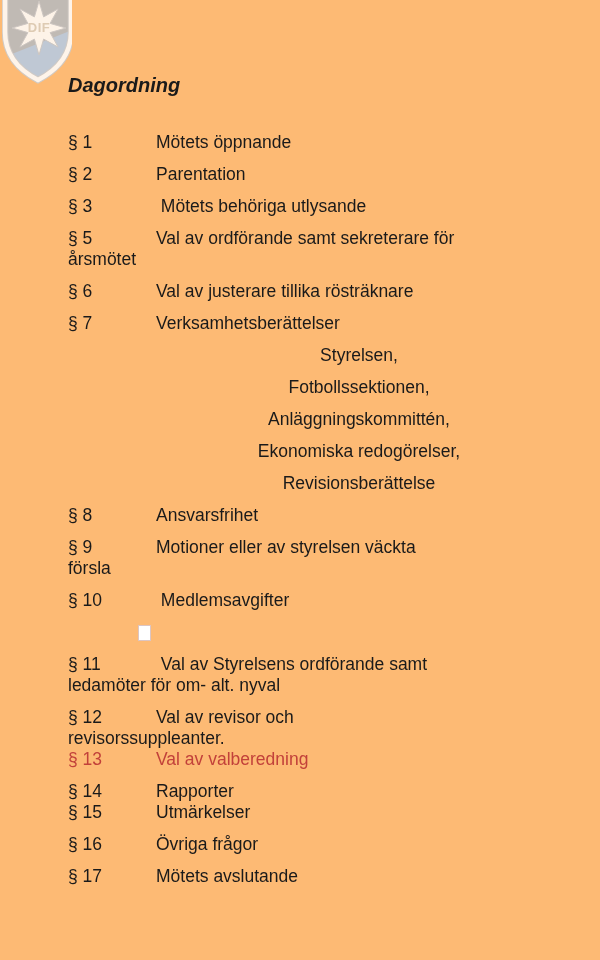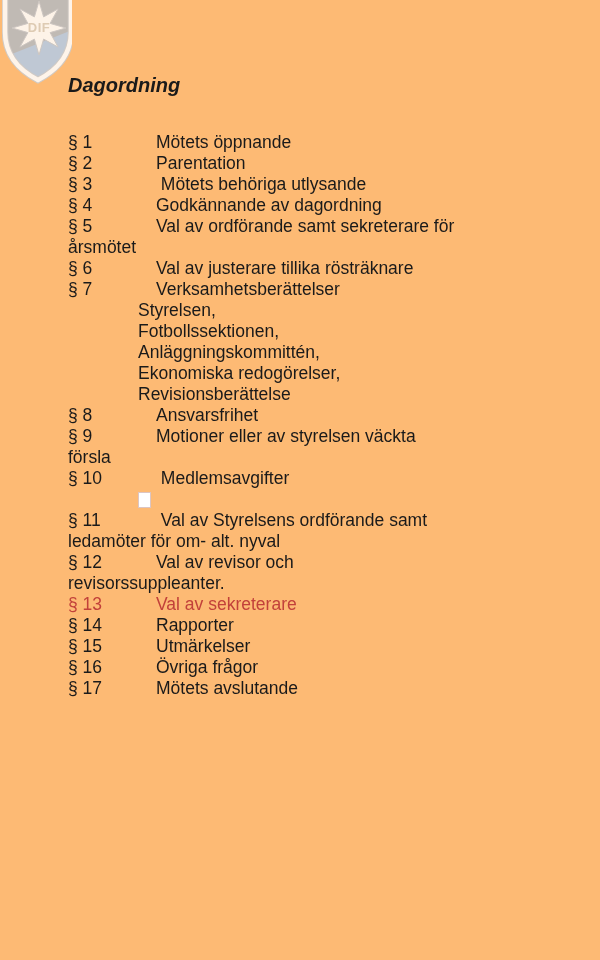--- a/index.html
+++ b/index.html
@@ -36,29 +36,30 @@
     line-height: 26px;
     color: #1a1a1a;
     font-style: italic;
   }
   .agenda {
     margin-top: 34px;
   }
   .row {
     font-size: 17.5px;
     line-height: 21px;
+    margin-top: 11px;
     color: #1a1a1a;
     white-space: pre-wrap;
   }
   .row:first-child { margin-top: 16px; }
   .num {
     display: inline-block;
     width: 88px;
   }
-  .sub { padding-left: 70px; }
+  .sub { padding-left: 70px; text-align: center; }
   .tight { margin-top: 0; }
   .red { color: #c2413a; }
   .box-row {
     padding-left: 70px;
     height: 21px;
   }
   .ph-box {
     display: inline-block;
     width: 11px;
     height: 14px;
@@ -92,40 +93,39 @@
   <div class="content">
 
     <div class="title">
       <div>Dagordning</div>
     </div>
 
     <div class="agenda">
       <div class="row"><span class="num">§ 1</span><span>Mötets öppnande</span></div>
       <div class="row"><span class="num">§ 2</span><span>Parentation</span></div>
       <div class="row"><span class="num">§ 3</span><span> Mötets behöriga utlysande</span></div>
-      <div class="row"><span class="num">§ 4</span><span>Godkännande av dagordning</span></div>
       <div class="row"><span class="num">§ 5</span><span>Val av ordförande samt sekreterare för
 årsmötet</span></div>
       <div class="row"><span class="num">§ 6</span><span>Val av justerare tillika rösträknare</span></div>
       <div class="row"><span class="num">§ 7</span><span>Verksamhetsberättelser</span></div>
       <div class="row sub"><span>Styrelsen,</span></div>
       <div class="row sub"><span>Fotbollssektionen,</span></div>
       <div class="row sub"><span>Anläggningskommittén,</span></div>
       <div class="row sub"><span>Ekonomiska redogörelser,</span></div>
       <div class="row sub"><span>Revisionsberättelse</span></div>
       <div class="row"><span class="num">§ 8</span><span>Ansvarsfrihet</span></div>
       <div class="row"><span class="num">§ 9</span><span>Motioner eller av styrelsen väckta
 försla</span></div>
       <div class="row"><span class="num">§ 10</span><span> Medlemsavgifter</span></div>
       <div class="row box-row"><span class="ph-box"></span></div>
       <div class="row"><span class="num">§ 11</span><span> Val av Styrelsens ordförande samt
 ledamöter för om- alt. nyval</span></div>
       <div class="row"><span class="num">§ 12</span><span>Val av revisor och
 revisorssuppleanter.</span></div>
-      <div class="row tight red"><span class="num">§ 13</span><span>Val av sekreterare</span></div>
+      <div class="row tight red"><span class="num">§ 13</span><span>Val av valberedning</span></div>
       <div class="row"><span class="num">§ 14</span><span>Rapporter</span></div>
       <div class="row tight"><span class="num">§ 15</span><span>Utmärkelser</span></div>
       <div class="row"><span class="num">§ 16</span><span>Övriga frågor</span></div>
       <div class="row"><span class="num">§ 17</span><span>Mötets avslutande</span></div>
     </div>
 
   </div>
 </div>
 
 </body></html>

